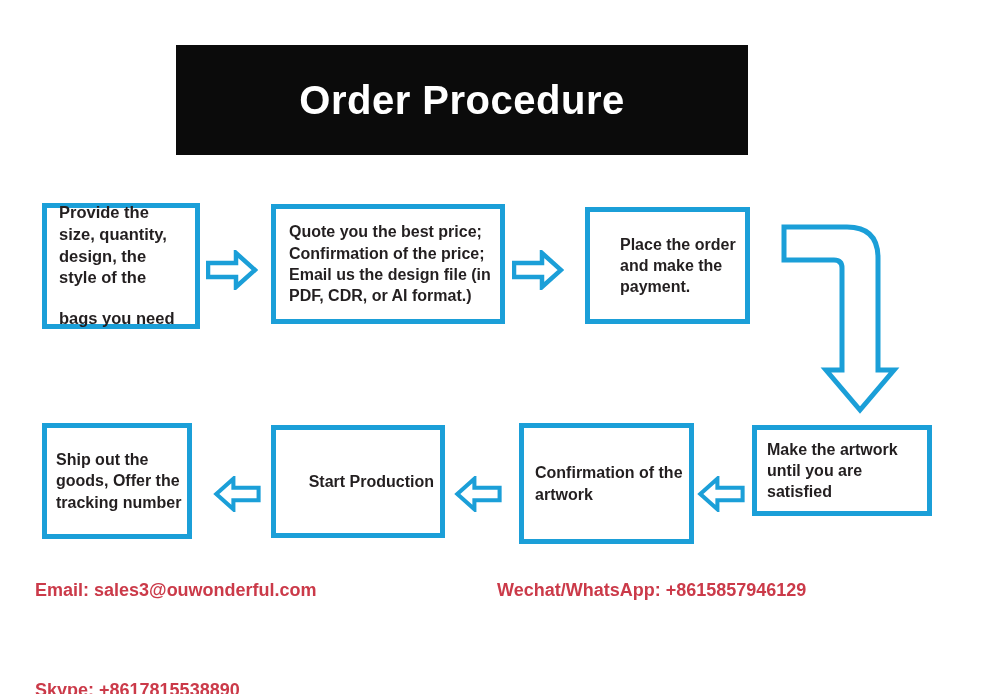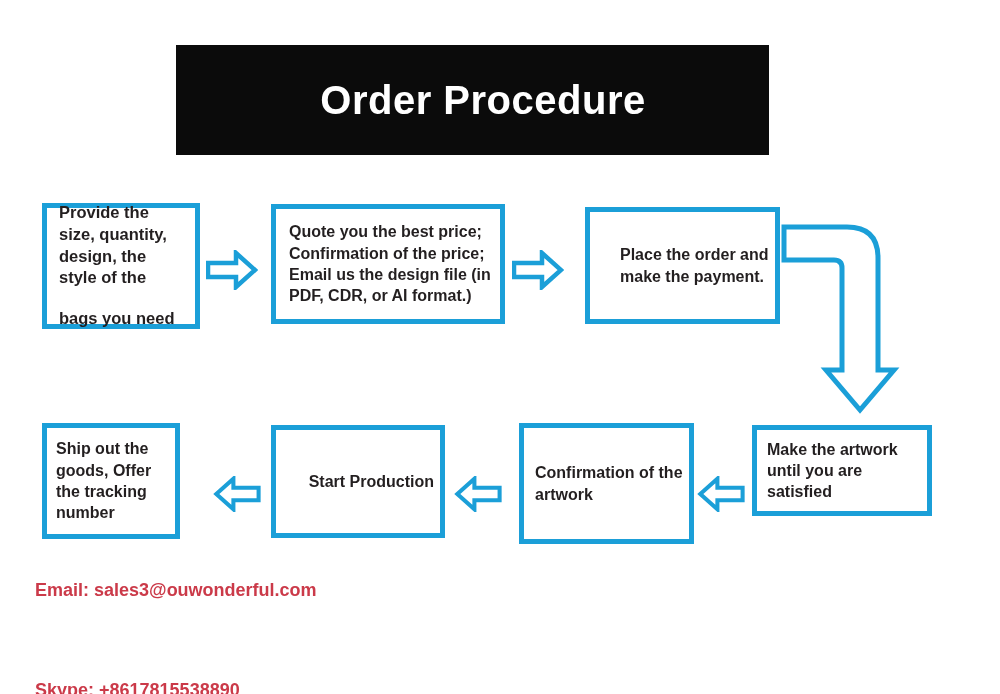--- a/index.html
+++ b/index.html
@@ -7,40 +7,40 @@
     position:relative; width:1000px; height:694px;
     background:var(--page_bg, #ffffff);
     font-family:"Liberation Sans", sans-serif;
     overflow:hidden;
   }
   .banner {
     position:absolute; left:176px; top:45px; width:572px; height:110px;
     background:var(--banner_bg, #0b0b0b);
     color:var(--banner_text, #ffffff);
     display:flex; align-items:center; justify-content:center;
-    font-size:40px; font-weight:bold; letter-spacing:0.5px;padding-left:21px;
+    font-size:40px; font-weight:bold; letter-spacing:0.5px;
   }
   .fbox {
     position:absolute;
     border:5px solid var(--accent_blue, #1b9fd8);
     background:#ffffff;
     color:var(--box_text, #231f20);
     display:flex; flex-direction:column; justify-content:center;
     font-size:16.5px; line-height:1.33; font-weight:600;
     box-sizing:border-box;
   }
   .fbox .txt { display:block; }
   .box1 { left:42px;  top:203px; width:158px; height:126px; padding:6px 16px 6px 12px; }
   .box1 .txt2 { margin-top:19px; }
   .box2 { left:271px; top:204px; width:234px; height:120px; padding:6px 8px 6px 13px; font-size:16px; }
-  .box3 { left:585px; top:207px; width:195px; height:117px; padding:6px 6px 6px 30px; font-size:16px;align-items:center; }
+  .box3 { left:585px; top:207px; width:165px; height:117px; padding:6px 6px 6px 30px; font-size:16px;align-items:center; }
   .box4 { left:752px; top:425px; width:180px; height:91px; padding:6px 6px 6px 10px; font-size:16px; }
   .box5 { left:519px; top:423px; width:175px; height:121px; padding:6px 6px 6px 11px; font-size:16px; }
   .box6 { left:271px; top:425px; width:174px; height:113px; padding:6px; font-size:16px; align-items:flex-end; text-align:center; }
-  .box7 { left:42px;  top:423px; width:138px; height:116px; padding:6px 4px 6px 9px; font-size:16px; }
+  .box7 { left:42px;  top:423px; width:150px; height:116px; padding:6px 4px 6px 9px; font-size:16px; }
   .arrow { position:absolute; }
   .arrow svg { display:block; }
   .contact {
     position:absolute;
     font-family:Liberation Sans, sans-serif;
     font-weight:bold; font-size:18px;
     color:var(--contact_red, #cb3a49);
     white-space:nowrap;
   }
   .c-email { left:35px;  top:580px; }
@@ -115,15 +115,16 @@
     <svg width="50" height="36" viewBox="0 0 52 40">
       <polygon points="50,13 22,13 22,3 3,20 22,37 22,27 50,27" fill="#ffffff" stroke="#1B9FD8" stroke-width="4.5" stroke-linejoin="miter"></polygon>
     </svg>
   </div>
 
   <div class="fbox box7">
     <span class="txt">Ship out the goods, Offer the tracking number</span>
   </div>
 
   <div class="contact c-email">Email: sales3@ouwonderful.com</div>
+  <div class="contact c-wechat">Wechat/WhatsApp: +8615857946129</div>
   <div class="contact c-skype">Skype: +8617815538890</div>
 
 </div>
 
 </body></html>

